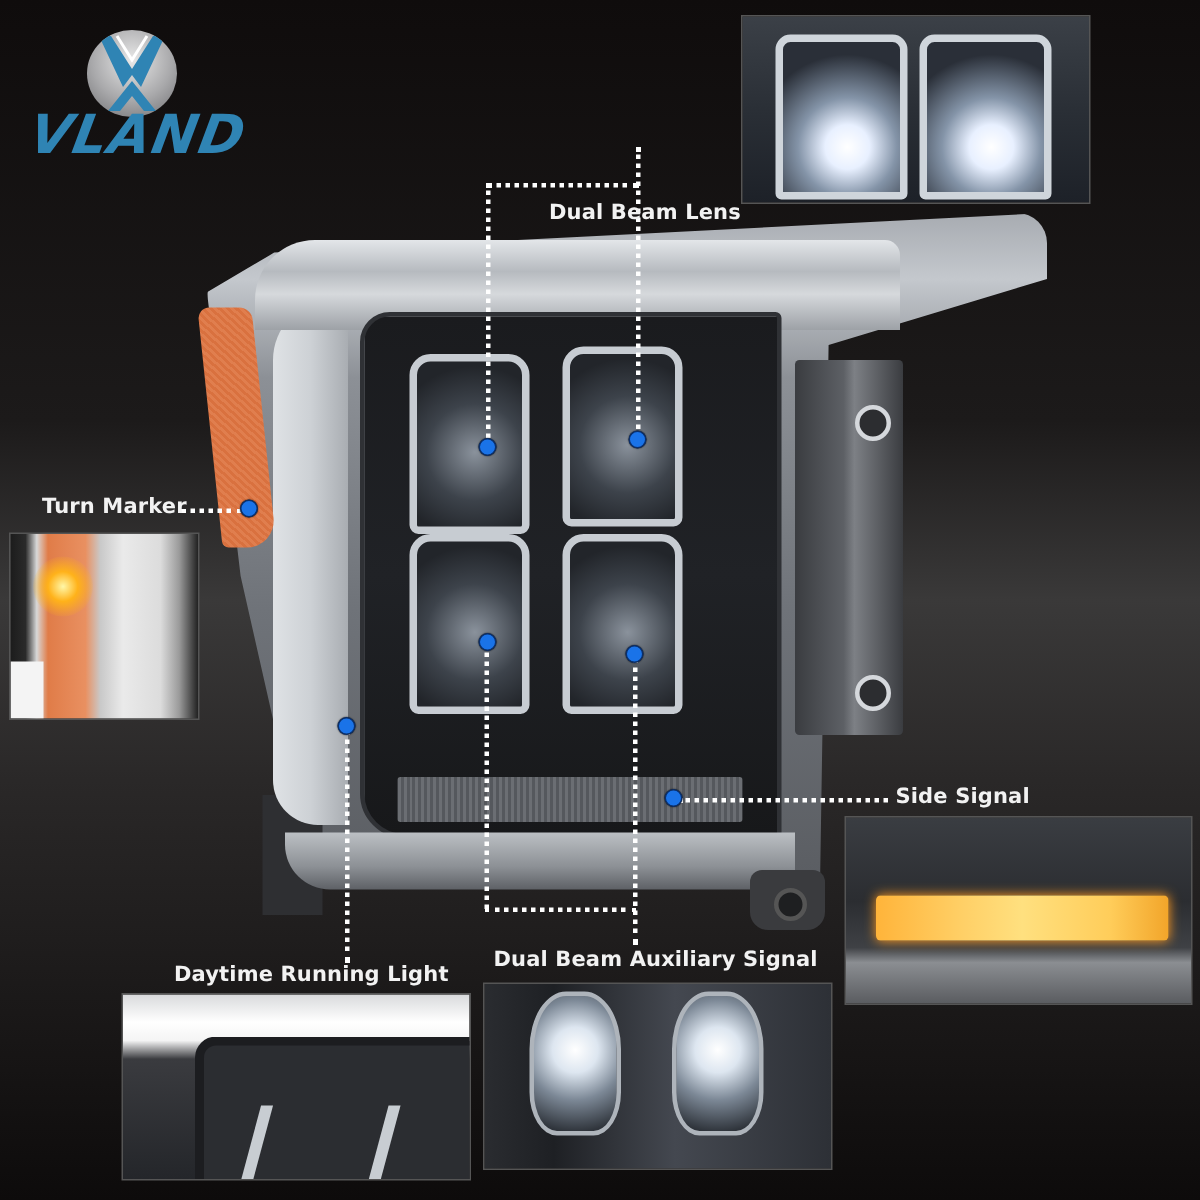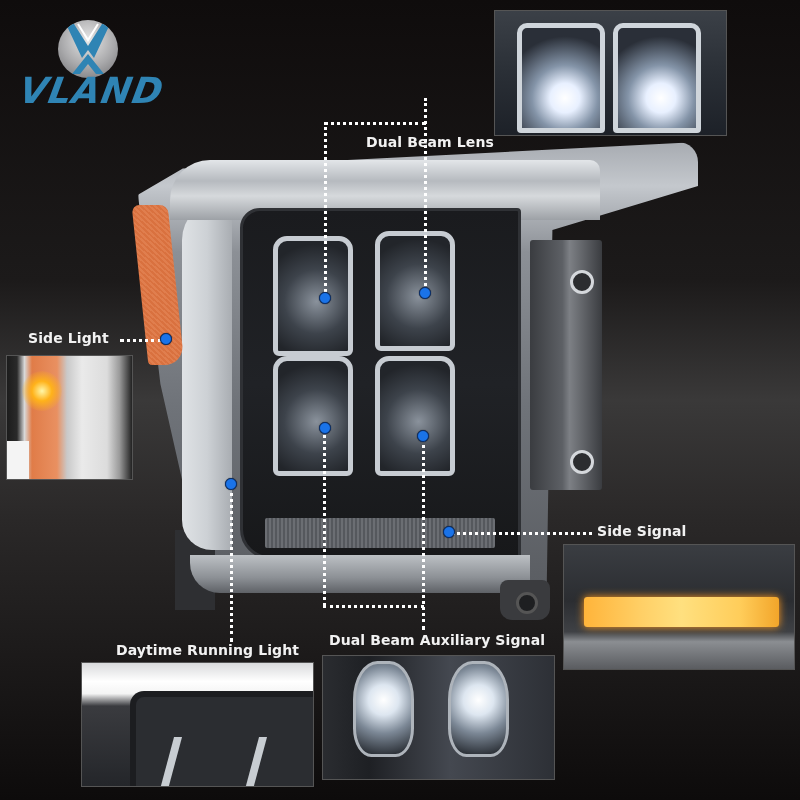--- a/index.html
+++ b/index.html
@@ -226,16 +226,16 @@
 
 <div class="dot" style="left:319px; top:292px;"></div>
 <div class="dot" style="left:419px; top:287px;"></div>
 <div class="dot" style="left:160px; top:333px;"></div>
 <div class="dot" style="left:319px; top:422px;"></div>
 <div class="dot" style="left:417px; top:430px;"></div>
 <div class="dot" style="left:225px; top:478px;"></div>
 <div class="dot" style="left:443px; top:526px;"></div>
 
 <div class="label" style="left:366px; top:86px;margin-top:48px;">Dual Beam Lens</div>
-<div class="label" style="left:28px; top:330px;">Side Light</div>
+<div class="label" style="left:28px; top:330px;">Turn Marker</div>
 <div class="label" style="left:597px; top:523px;">Side Signal</div>
 <div class="label" style="left:116px; top:642px;">Daytime Running Light</div>
 <div class="label" style="left:329px; top:632px;">Dual Beam Auxiliary Signal</div>
 
 </body></html>

